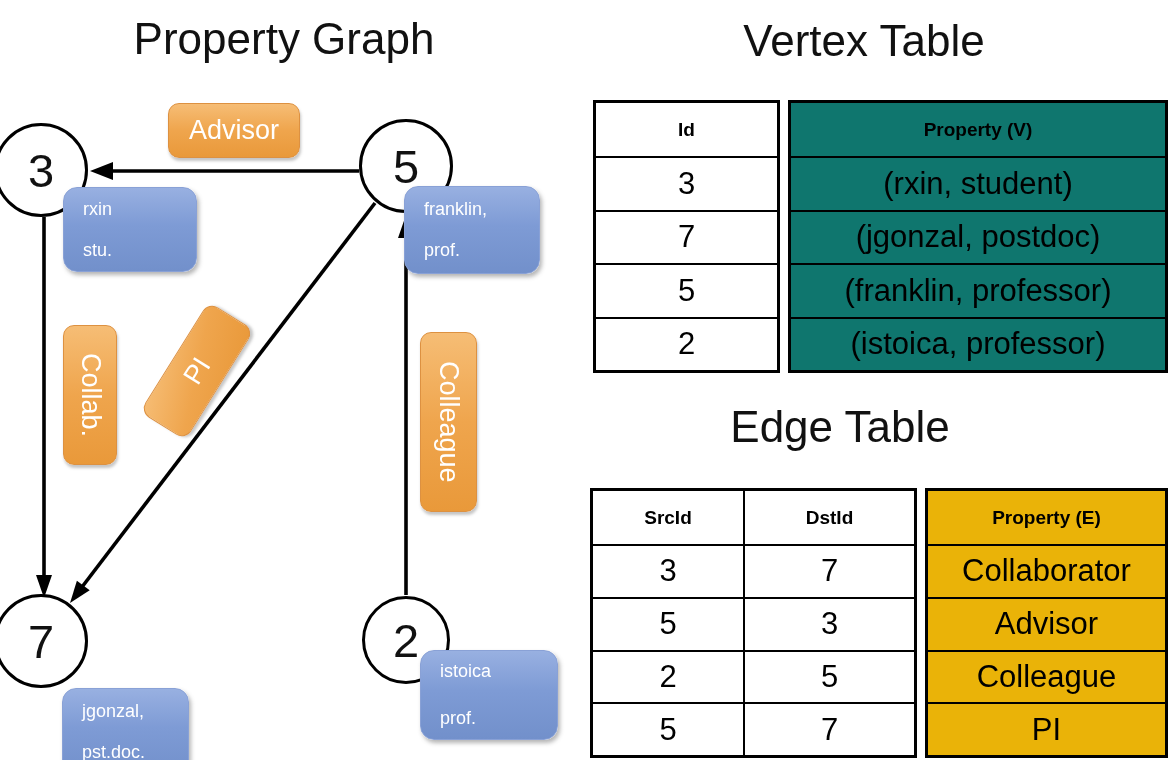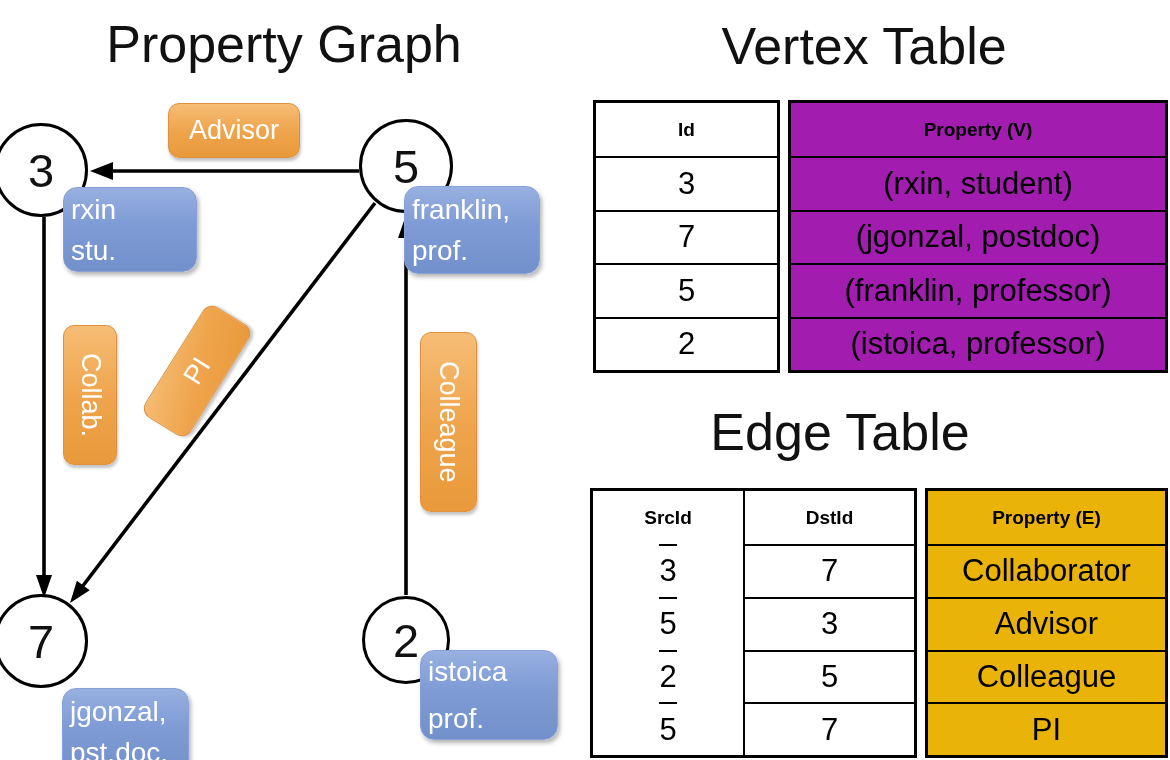--- a/index.html
+++ b/index.html
@@ -5,21 +5,21 @@
   html,body { margin:0; padding:0; background:#ffffff; }
   .canvas {
     position:relative; width:1170px; height:760px; overflow:hidden;
     background:#ffffff;
     font-family:"Liberation Sans","DejaVu Sans",sans-serif;
     color:#000;
   }
   
   .big-title {
     position:absolute; text-align:center;
-    font-size:52px; font-weight:300; letter-spacing:0px; color:#111;
+    font-size:44px; font-weight:300; letter-spacing:0px; color:#111;
   }
   .t-graph  { left:34px;  top:14px; width:500px; }
   .t-vertex { left:664px; top:16px; width:400px; }
   .t-edge   { left:640px; top:402px; width:400px; }
 
   
   .edges-svg { position:absolute; left:0; top:0; z-index:1; }
   .edge-line { stroke:#000; stroke-width:3.6px; fill:none; }
   .arrow-head { fill:#000; stroke:none; }
 
@@ -35,23 +35,23 @@
   .c7 { left:-6px;  top:594px; width:94px; height:94px; }
   .c2 { left:362px; top:596px; width:88px; height:88px; }
 
   
   .prop-box {
     position:absolute; z-index:3; box-sizing:border-box;
     border-radius:14px;
     background:linear-gradient(180deg,#98b0e1 0%,#7e9bd5 45%,#7290cb 100%);
     border:1px solid #89a1d6;
     box-shadow:2px 3px 4px rgba(90,90,90,0.45);
-    color:#fff; font-size:28px; line-height:41px;
+    color:#fff; font-size:18px; line-height:41px;
     display:flex; flex-direction:column; justify-content:center;
-    padding-left:7px;
+    padding-left:19px;
   }
   .b-rxin     { left:63px;  top:187px; width:134px; height:85px; }
   .b-franklin { left:404px; top:186px; width:136px; height:88px; }
   .b-jgonzal  { left:62px;  top:688px; width:127px; height:88px; }
   .b-istoica  { left:420px; top:650px; width:138px; height:90px;justify-content:space-between; }
 
   
   .edge-label {
     position:absolute; z-index:4; box-sizing:border-box;
     border-radius:11px;
@@ -82,26 +82,26 @@
     display:flex; align-items:center; justify-content:center;
     font-size:19px; font-weight:700;
   }
   .cell {
     flex:1 1 0; border-top:2px solid #000;
     display:flex; align-items:center; justify-content:center;
     font-size:31px; font-weight:300;
   }
   .vt-id   { left:593px; top:100px; width:187px; height:273px; }
   .vt-prop { left:788px; top:100px; width:380px; height:273px; }
-  .vt-prop .hdr, .vt-prop .cell { background:#a21caf; }
+  .vt-prop .hdr, .vt-prop .cell { background:#0f766e; }
   .et-ids  { left:590px; top:488px; width:327px; height:270px; }
   .et-prop { left:925px; top:488px; width:243px; height:270px; }
   .et-prop .hdr, .et-prop .cell { background:#eab308; }
   .idcol { display:flex; flex-direction:column; box-sizing:border-box; }
-  .col-src { width:150px;align-items:center; }
+  .col-src { width:150px; }
   .col-dst { flex:1; border-left:2px solid #000; }
 </style>
 </head>
 <body>
 
 <div class="canvas">
 
   <div class="big-title t-graph">Property Graph</div>
   <div class="big-title t-vertex">Vertex Table</div>
   <div class="big-title t-edge">Edge Table</div>

